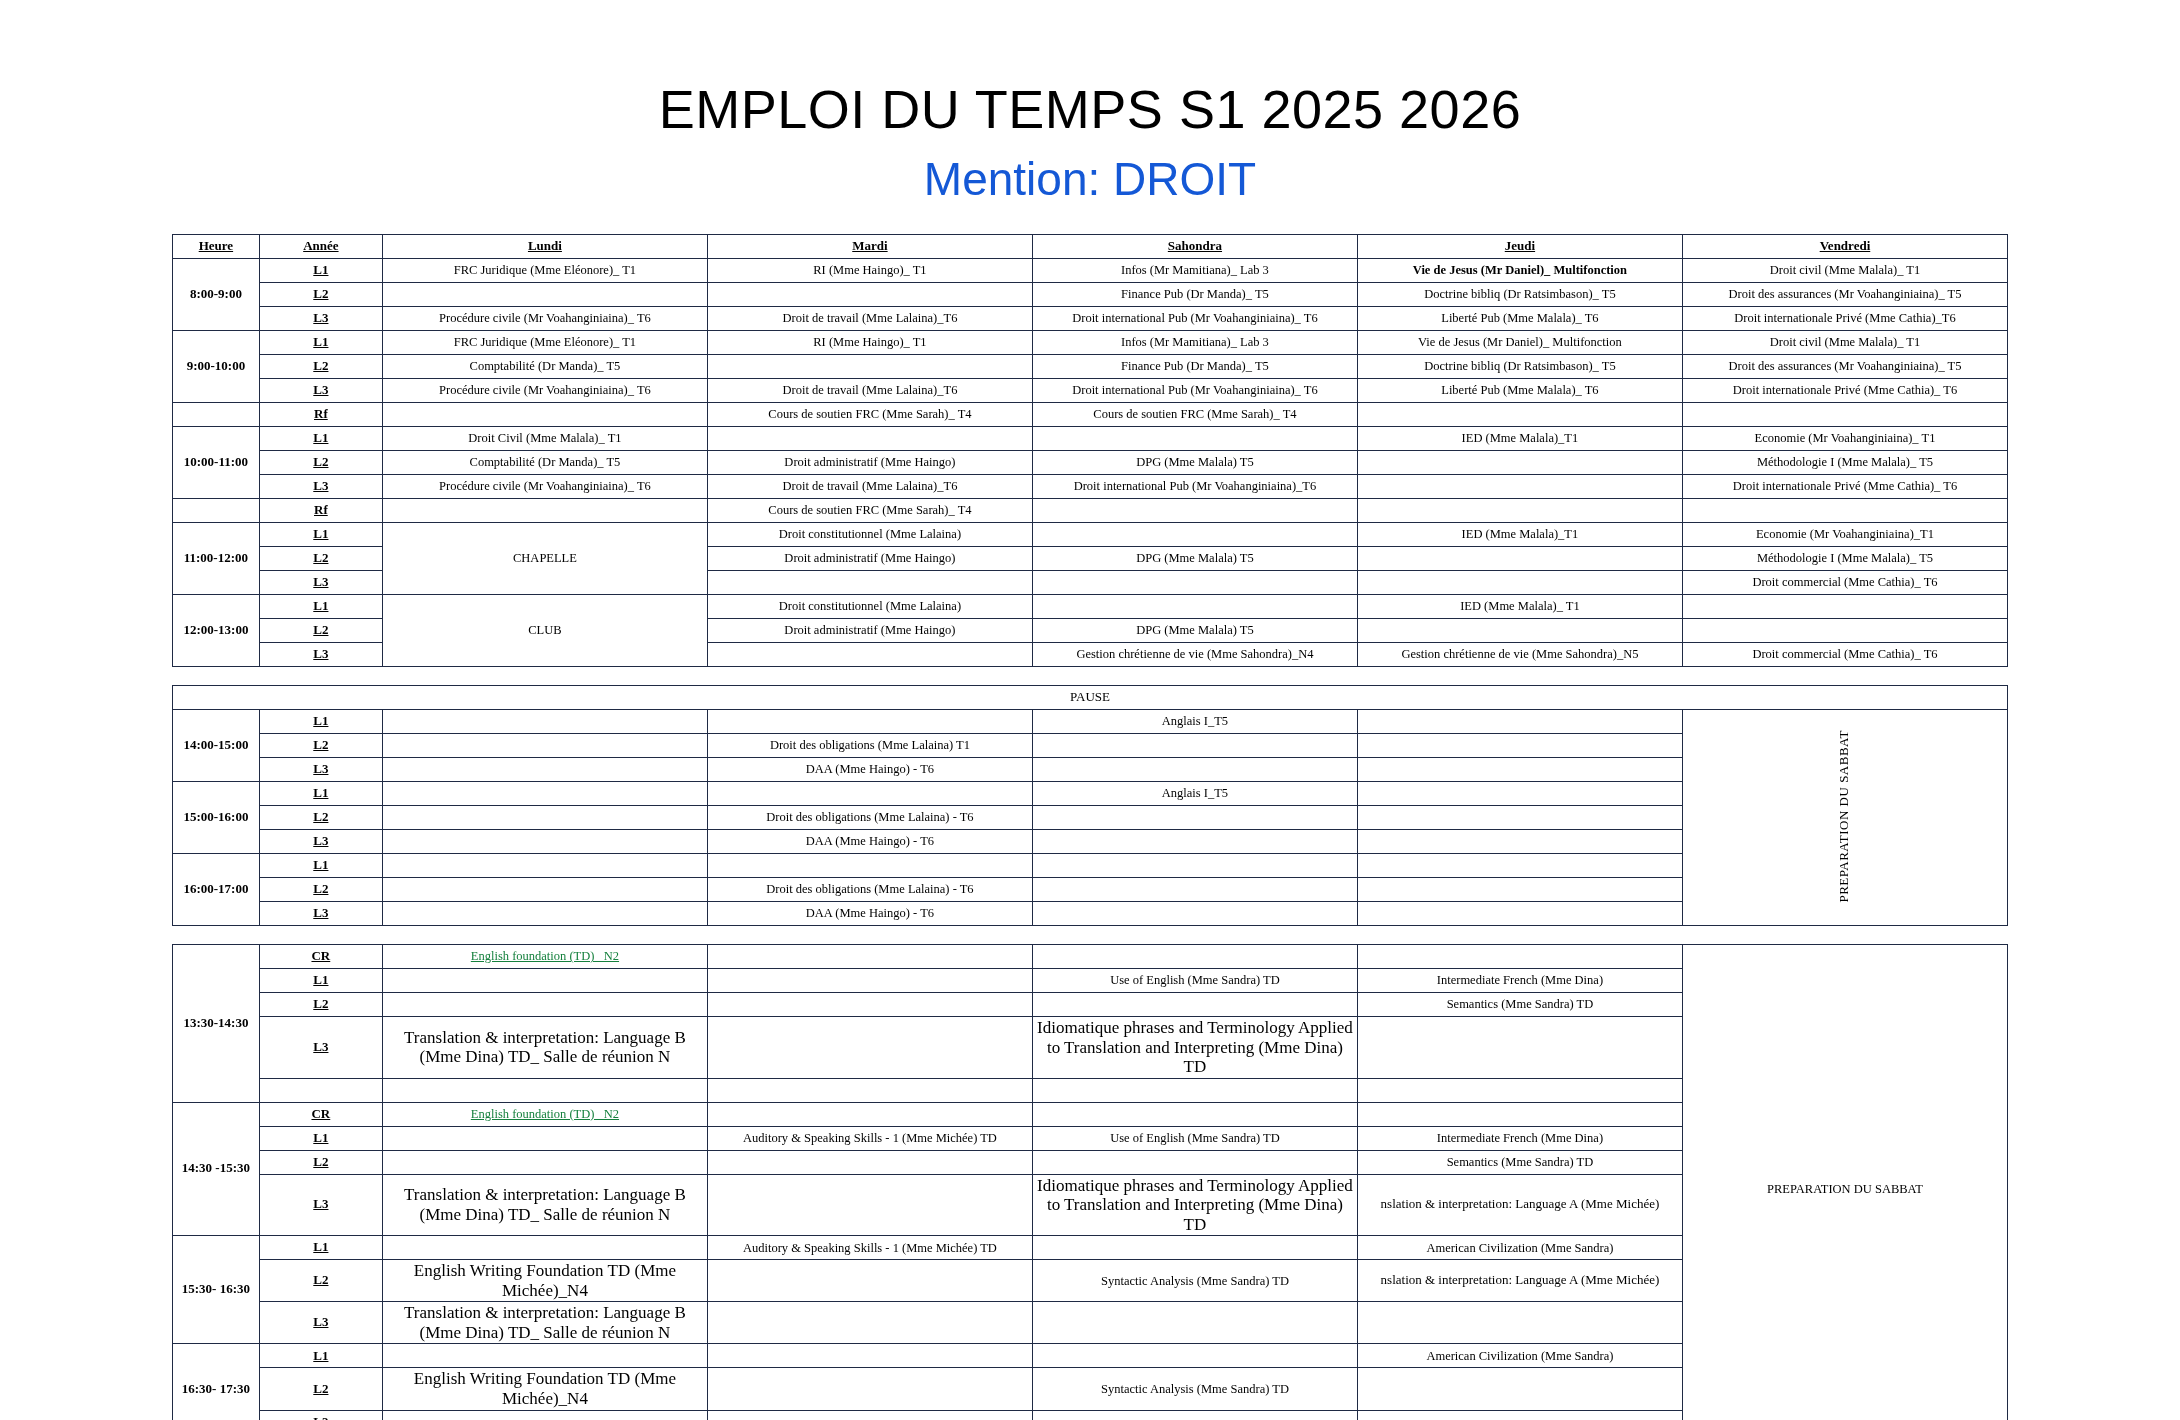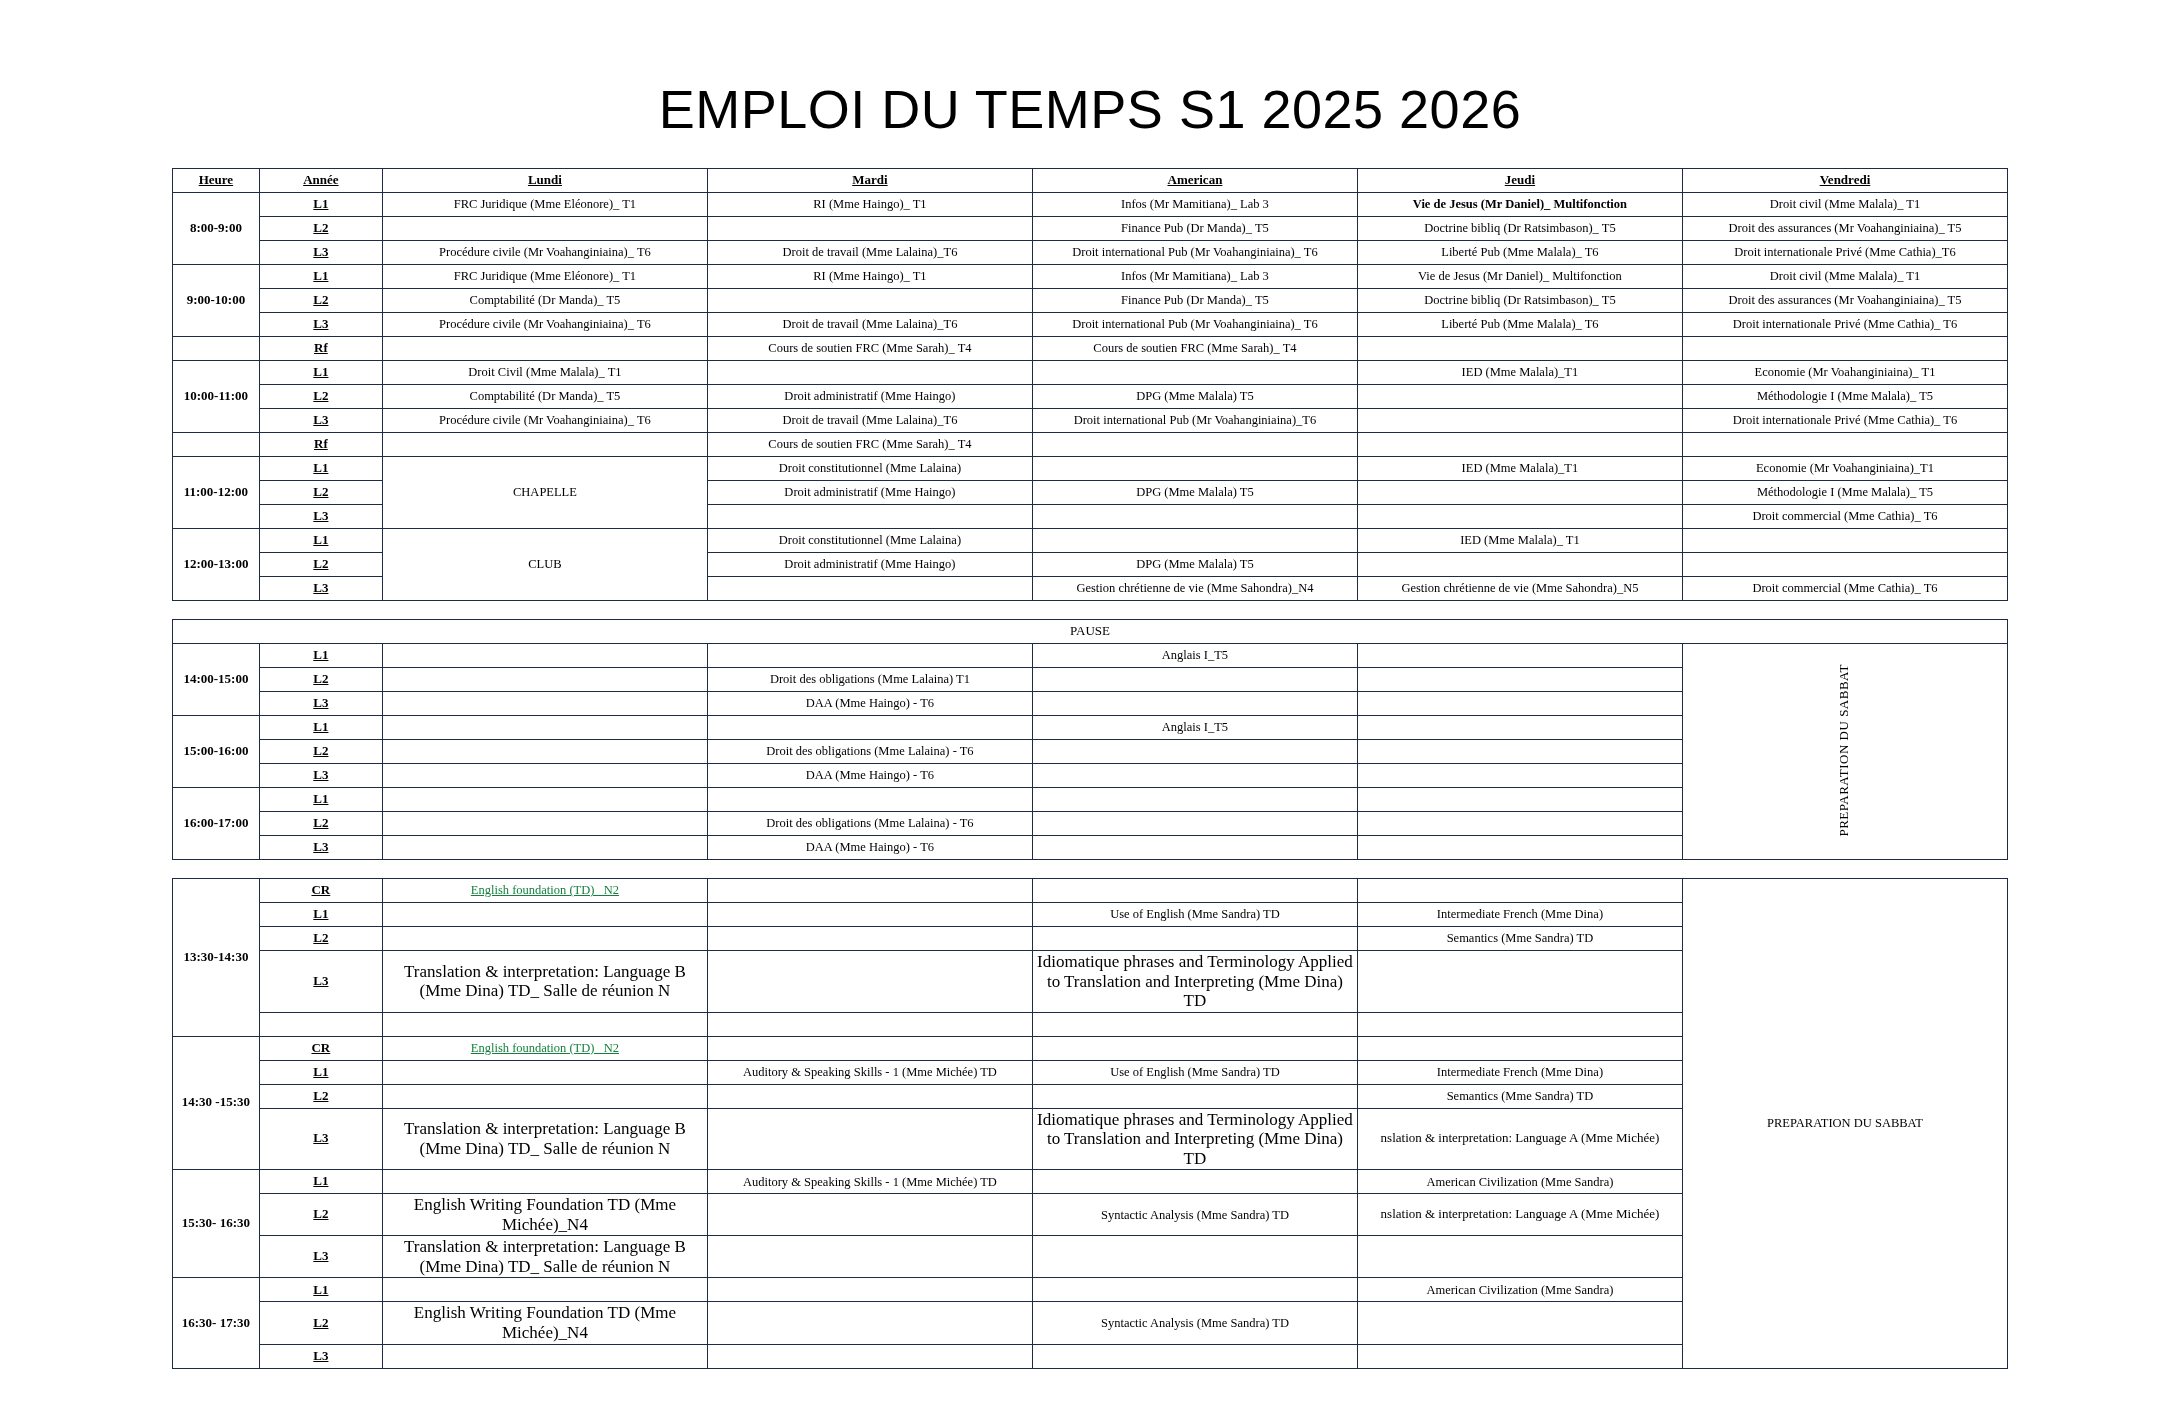--- a/index.html
+++ b/index.html
@@ -87,40 +87,41 @@
   }
   .cell2line { font-size: 17px; }
   .nowrapsmall { font-size: 13px; }
 </style>
 </head>
 <body>
 
 <div class="page">
 
   <div class="title-main">EMPLOI DU TEMPS S1 2025 2026</div>
+  <div class="title-sub">Mention: DROIT</div>
 
   <div class="tbl-wrap">
 
     <table class="sched">
       <colgroup>
         <col class="c-heure">
           <col class="c-annee">
         <col class="c-day">
           <col class="c-day">
           <col class="c-day">
           <col class="c-day">
           <col class="c-day">
       </colgroup>
       <thead>
         <tr>
           <th>Heure</th>
           <th>Année</th>
           <th>Lundi</th>
           <th>Mardi</th>
-          <th>American</th>
+          <th>Sahondra</th>
           <th>Jeudi</th>
           <th>Vendredi</th>
         </tr>
       </thead>
       <tbody>
 
         <tr>
           <td class="heure" rowspan="3">8:00-9:00</td>
           <td class="annee">L1</td>
           <td>FRC Juridique (Mme Eléonore)_ T1</td>

